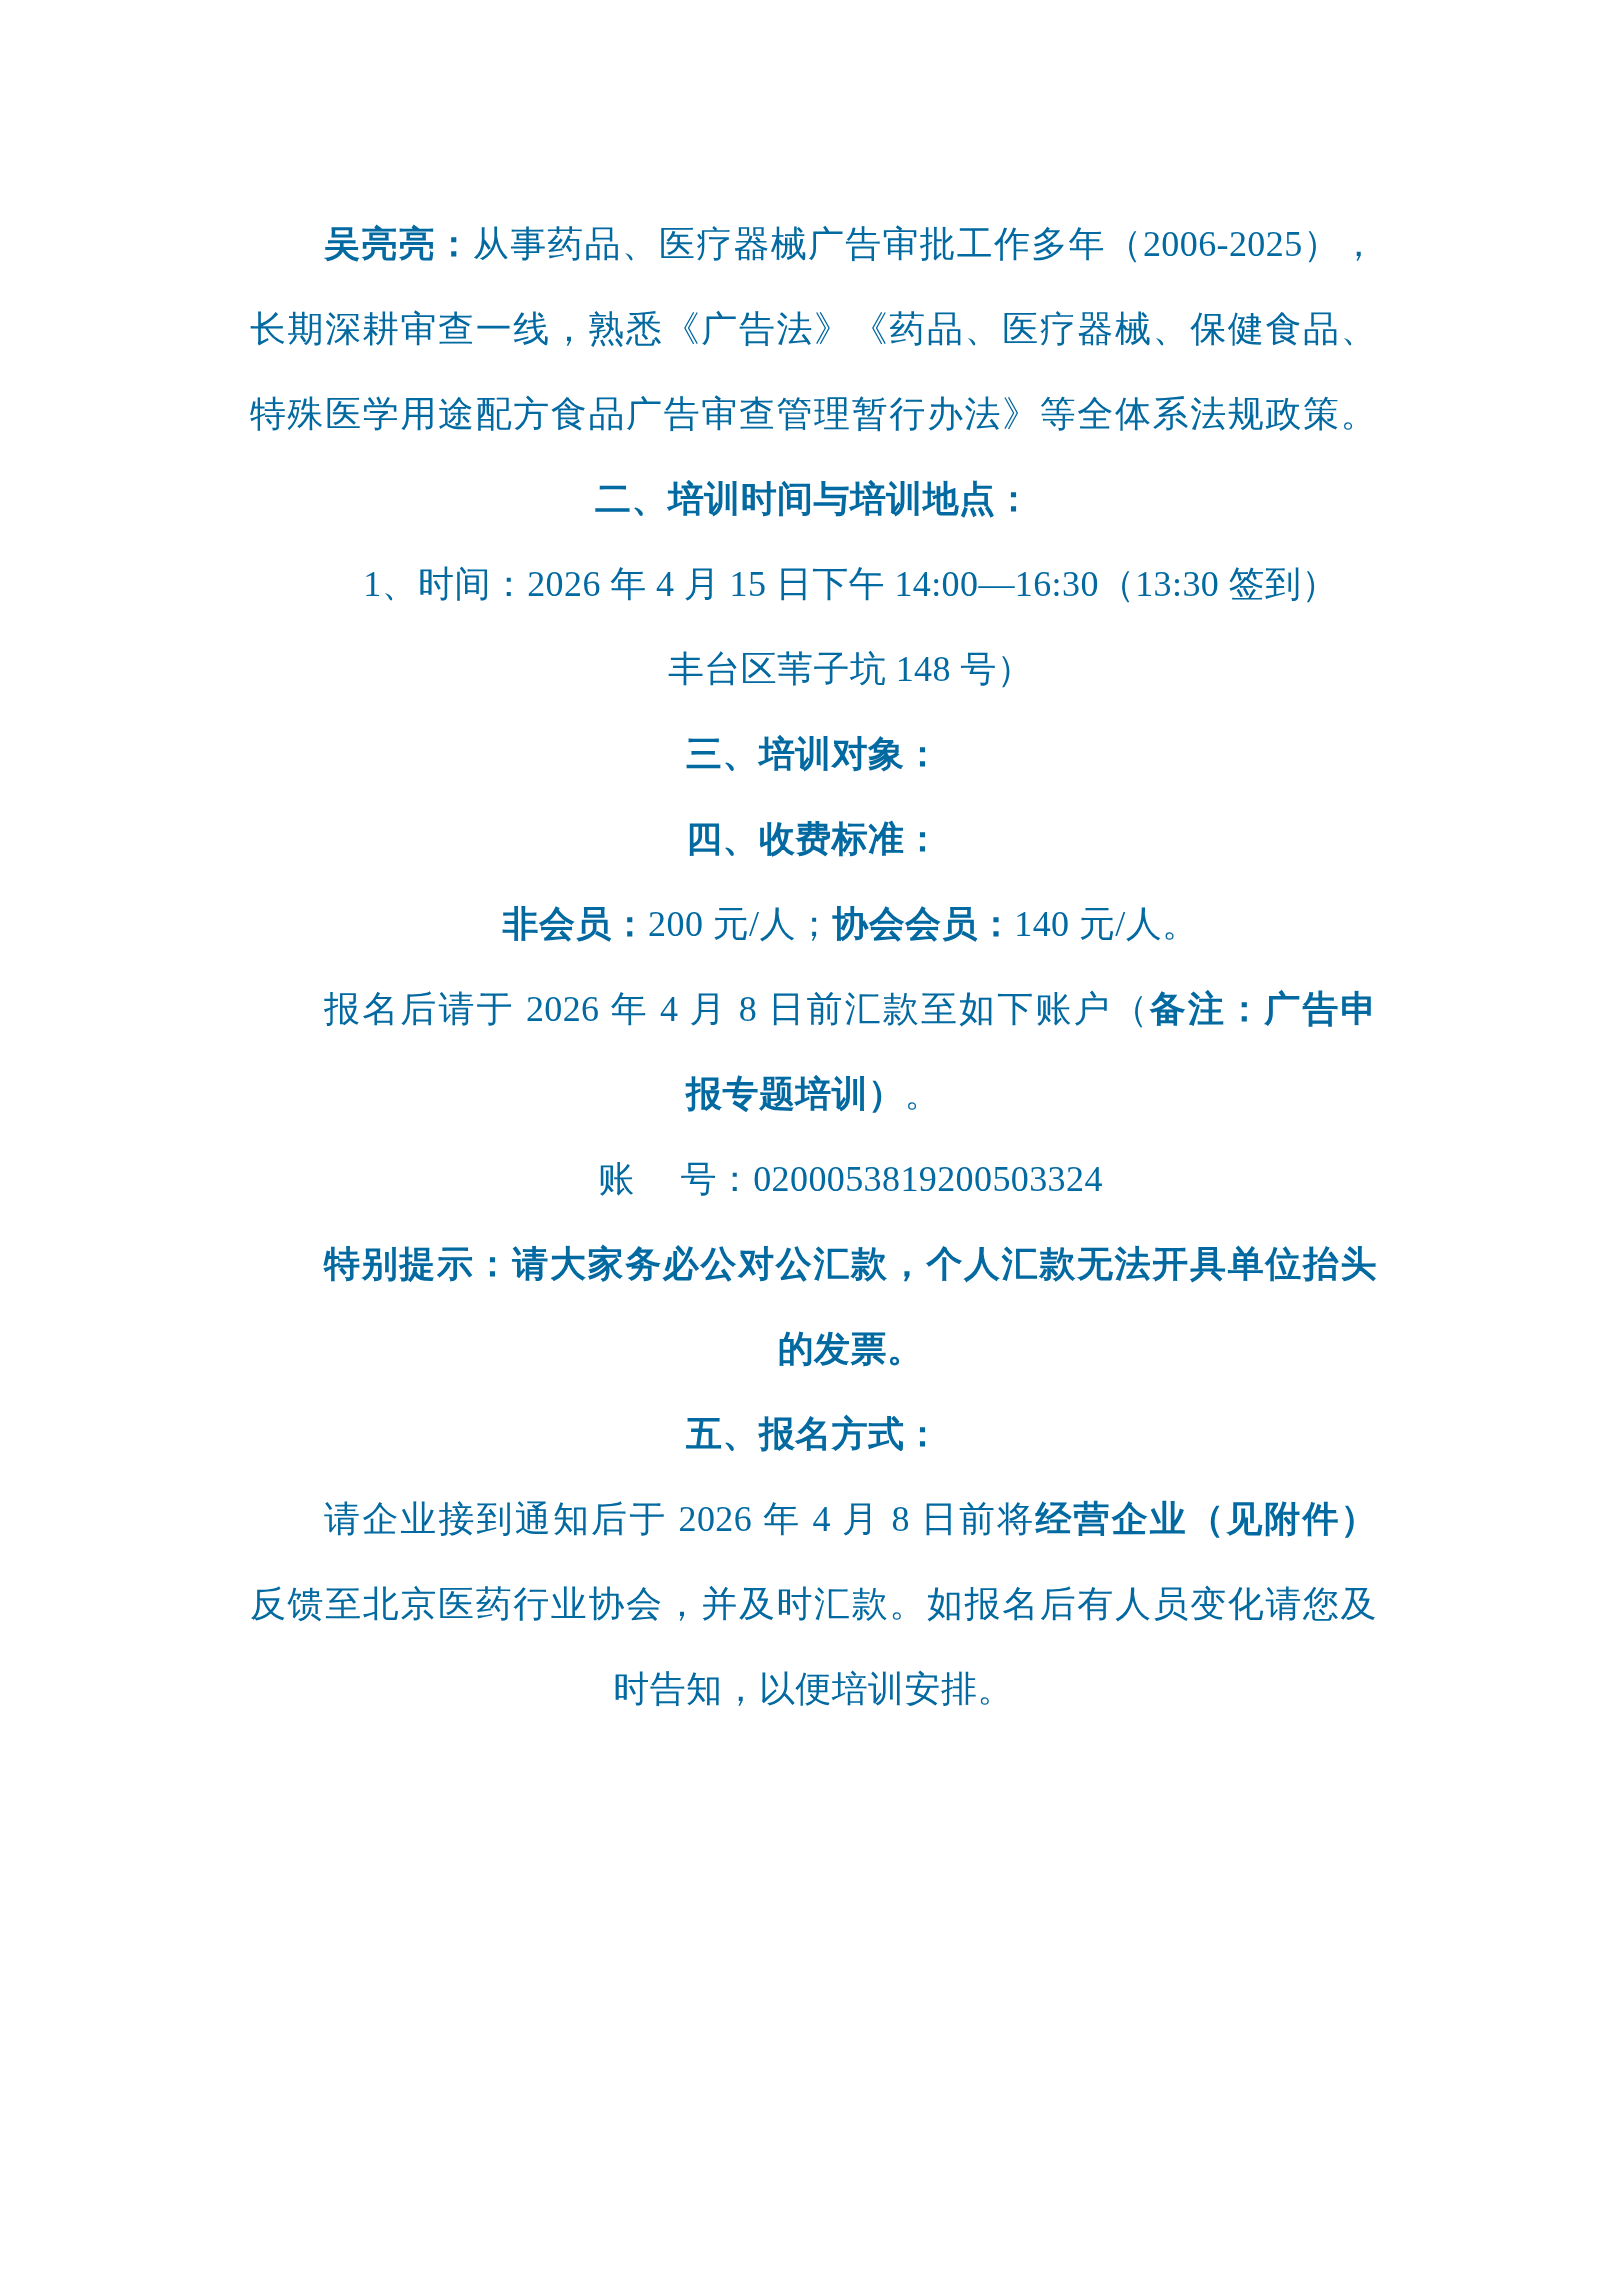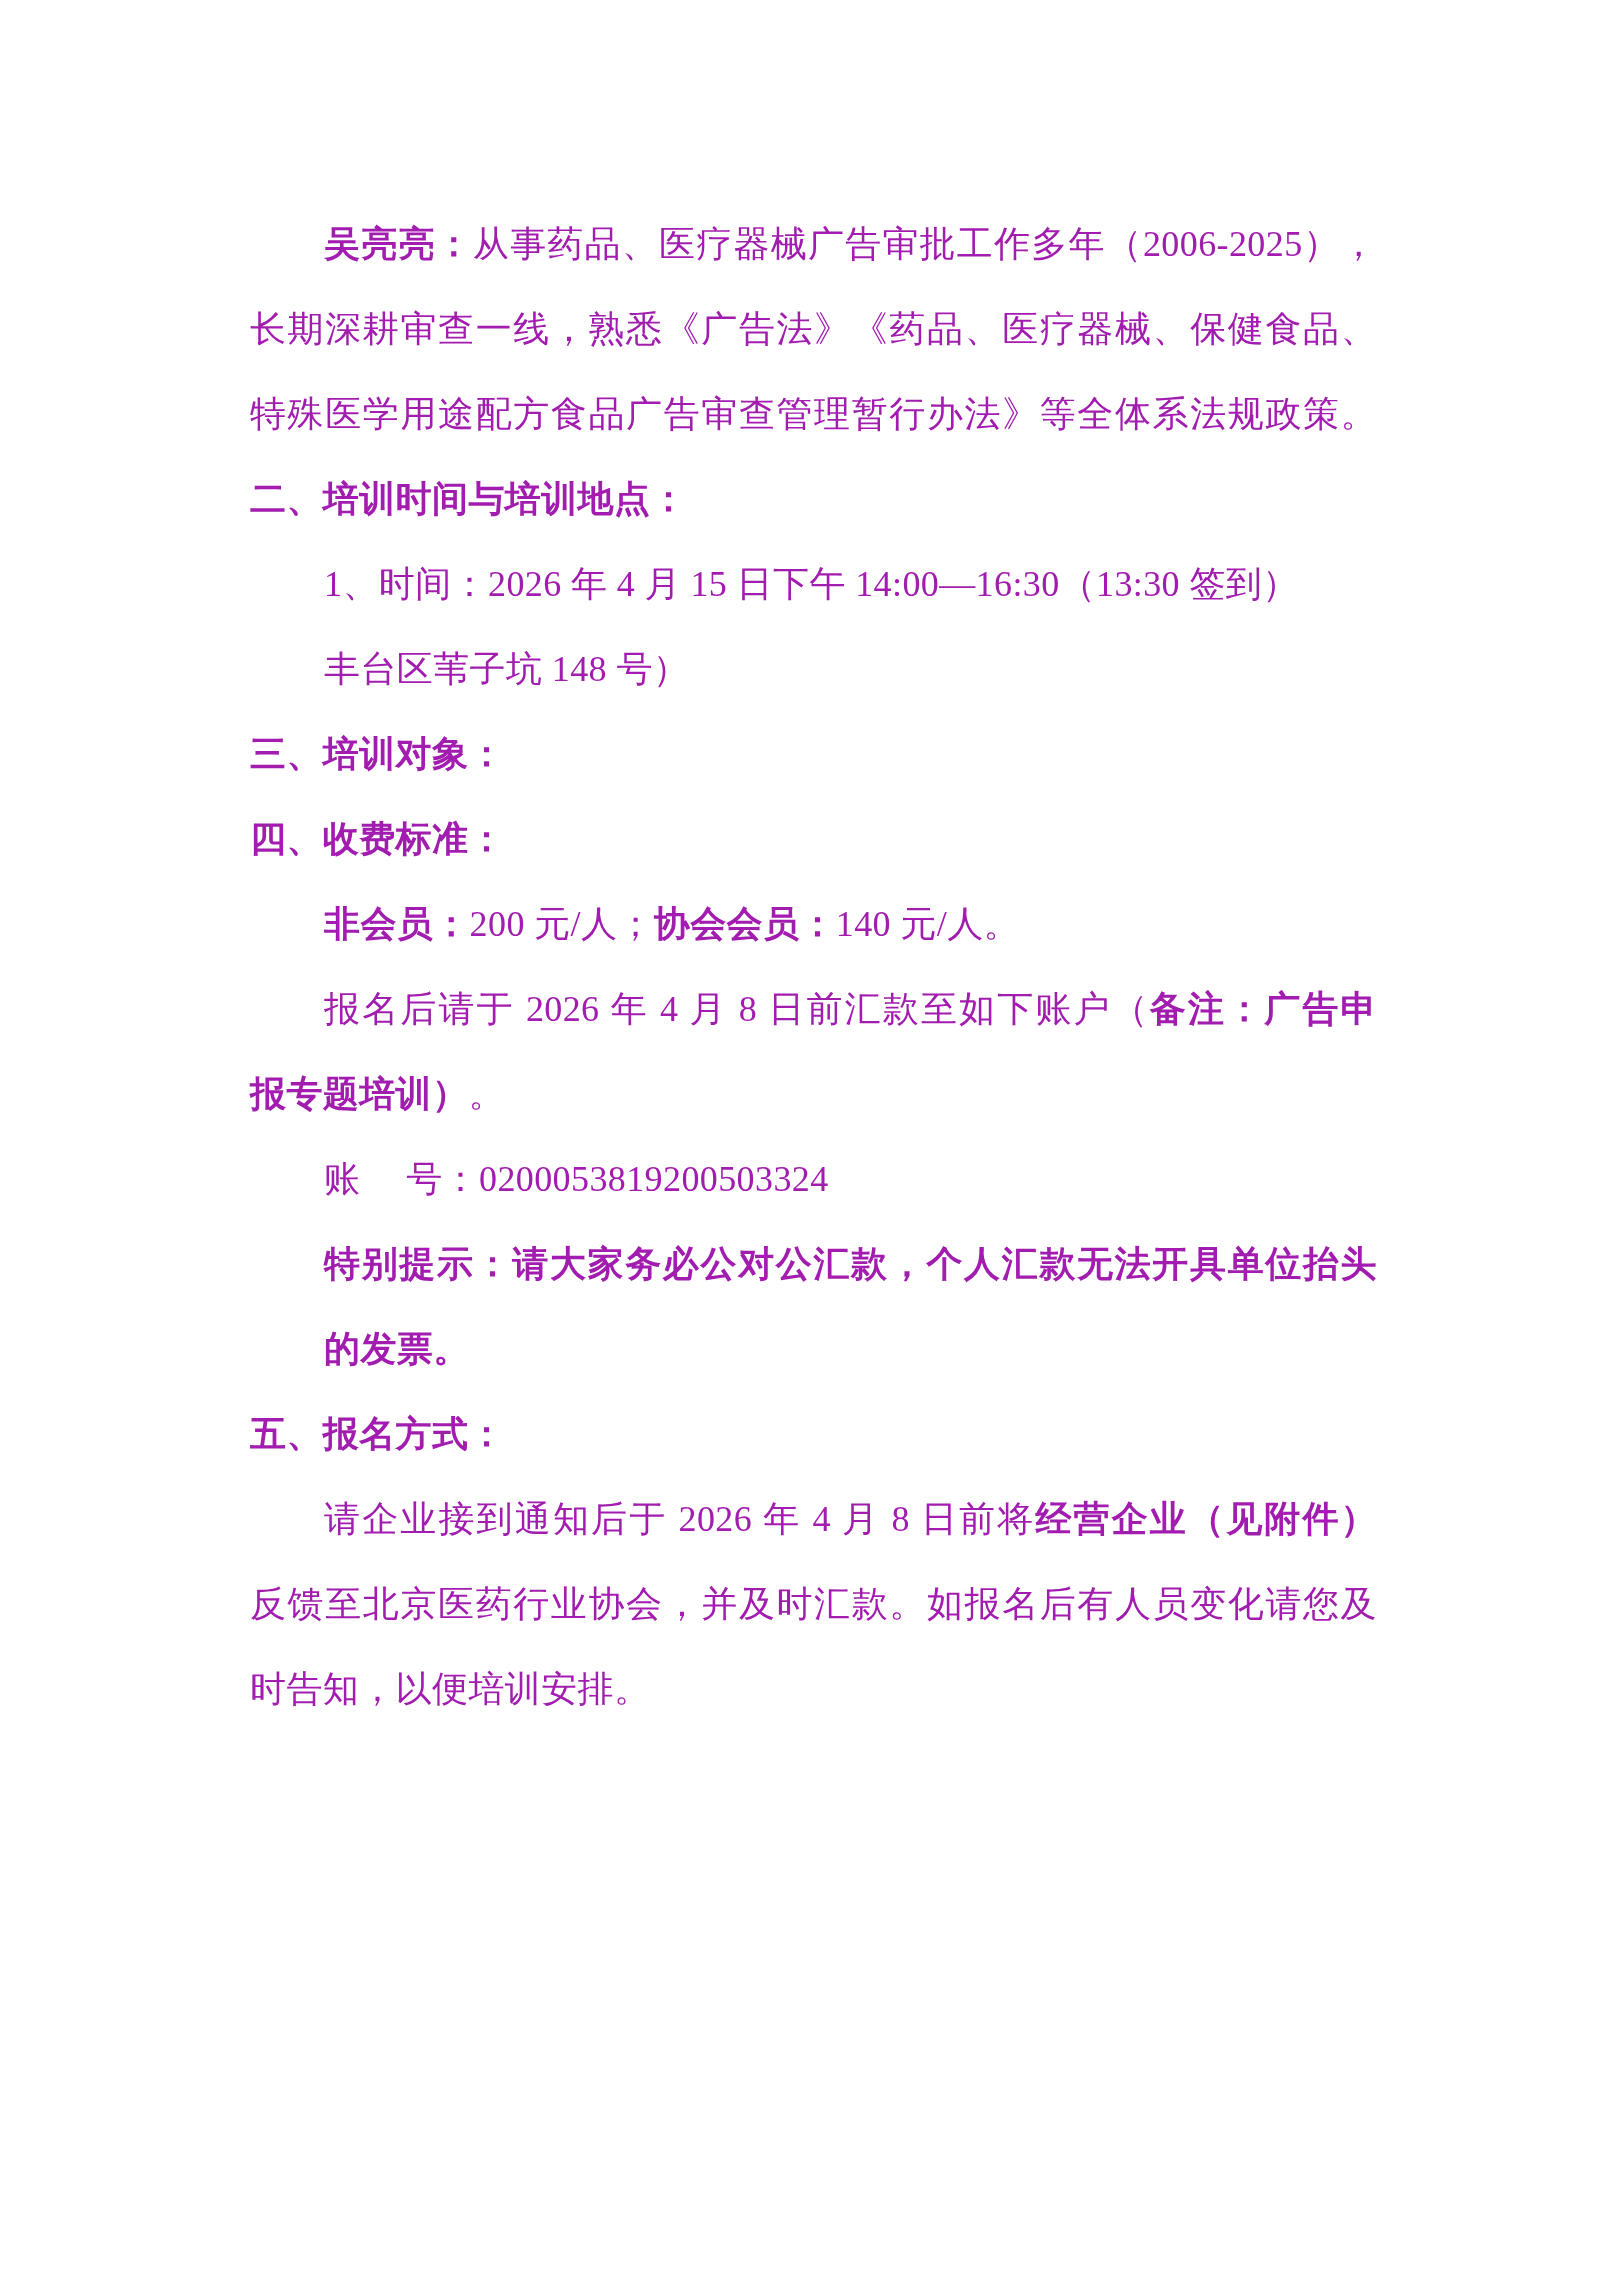--- a/index.html
+++ b/index.html
@@ -19,21 +19,21 @@
   .doc-content {
     position: absolute;
     left: 250px;
     top: 202px;
     width: 1127px;
   }
   .line {
     font-size: 36px;
     line-height: 85px;
     height: 85px;
-    text-align: left;
+    text-align: center;
     letter-spacing: 0.4px;
     white-space: normal;
     overflow: visible;
   }
   .line.indent {
     padding-left: 74px;
   }
   .line.stretch {
     text-align: justify;
     text-align-last: justify;
@@ -42,21 +42,21 @@
   .run {
     font-weight: 400;
   }
   .run.bold {
     font-weight: 700;
   }
 </style>
 </head>
 <body>
 
-<div class="page" style="background: rgb(255, 255, 255); color: #a21caf;">
+<div class="page" style="background: rgb(255, 255, 255); color: #0369a1;">
   <div class="doc-content">
       <div class="line indent stretch"><span class="run bold">吴亮亮：</span><span class="run">从事药品、医疗器械广告审批工作多年（2006-2025），</span></div>
       <div class="line stretch"><span class="run">长期深耕审查一线，熟悉《广告法》《药品、医疗器械、保健食品、</span></div>
       <div class="line stretch"><span class="run">特殊医学用途配方食品广告审查管理暂行办法》等全体系法规政策。</span></div>
       <div class="line"><span class="run bold">二、培训时间与培训地点：</span></div>
       <div class="line indent"><span class="run">1、时间：2026 年 4 月 15 日下午 14:00—16:30（13:30 签到）</span></div>
       <div class="line indent"><span class="run">丰台区苇子坑 148 号）</span></div>
       <div class="line"><span class="run bold">三、培训对象：</span></div>
       <div class="line"><span class="run bold">四、收费标准：</span></div>
       <div class="line indent"><span class="run bold">非会员：</span><span class="run">200 元/人；</span><span class="run bold">协会会员：</span><span class="run">140 元/人。</span></div>

